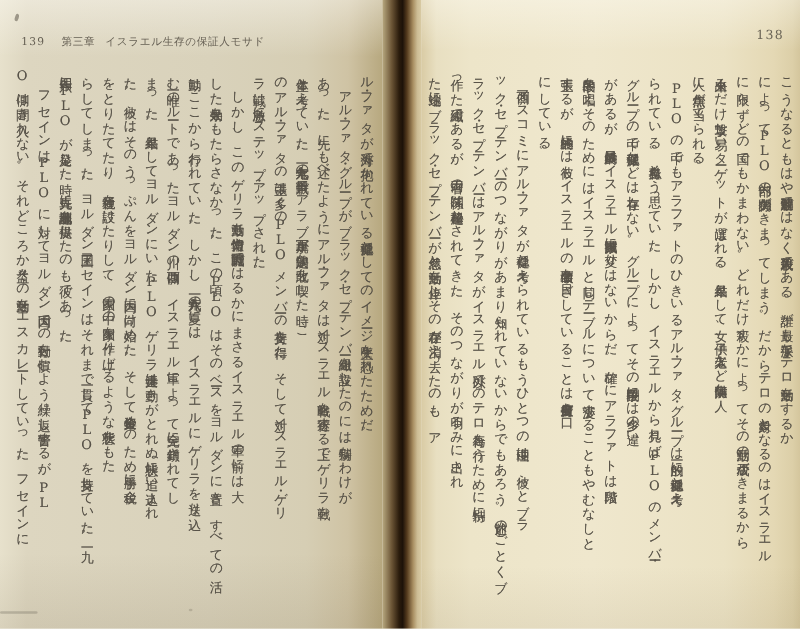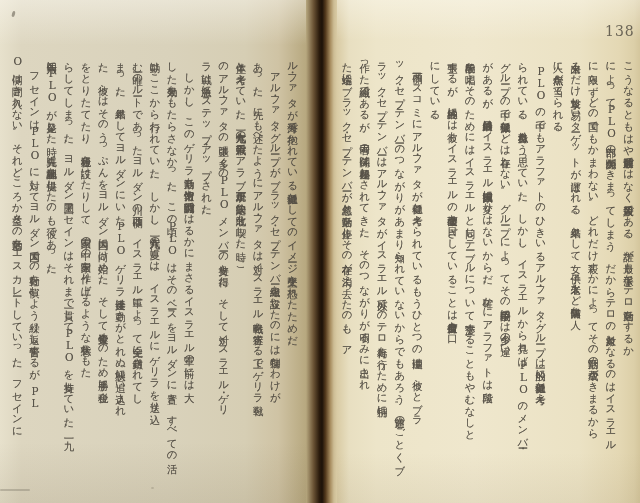--- a/index.html
+++ b/index.html
@@ -34,21 +34,21 @@
 
   
   .header-left{
     position:absolute;left:17px;top:28px;
     font-size:8.5px;color:#655f53;letter-spacing:.5px;white-space:nowrap;
   }
   .header-left .pn{margin-right:13px;letter-spacing:1px;}
   .header-left .chap{margin-right:8px;}
   .folio-right{
     position:absolute;left:268px;top:23px;
-    font-size:14px;color:#6a6456;letter-spacing:1px;
+    font-size:10px;color:#6a6456;letter-spacing:1px;
   }
 
   
   .page-text{
     position:absolute;
     writing-mode:vertical-rl;
     text-orientation:upright;
     color:#4e4940;
     opacity:.93;
     font-size:10.4px;
@@ -73,20 +73,23 @@
     position:absolute;left:151px;top:487px;width:3px;height:2px;
     background:rgba(118,112,96,.30);border-radius:50%;
   }
 </style>
 </head>
 <body>
 
 <div class="scan">
 
   <div class="page page-left">
+    <div class="header-left">
+      <span class="pn">139</span><span class="chap">第三章</span><span class="title">イスラエル生存の保証人モサド</span>
+    </div>
     <div class="page-text text-139">
         <div class="col">ル・ファタが海外で抱かれている穏健派としてのイメージ失墜を恐れたためだ。</div>
         <div class="col">　アル・ファタ・グループがブラック・セプテンバー組織を設立したのには特別なわけが</div>
         <div class="col">あった。先にも述べたようにアル・ファタは対イスラエル戦略を遂行する上でゲリラ戦を</div>
         <div class="col">主体と考えていた。一九六七年の六日戦争でアラブ正規軍が決定的な敗北を喫した時、こ</div>
         <div class="col">のアル・ファタの主張は多くのPLOメンバーの支持を得た。そして対イスラエル・ゲリ</div>
         <div class="col">ラ戦は急激にステップ・アップされた。</div>
         <div class="col">　しかし、このゲリラ活動も情報力や戦闘能力ではるかにまさるイスラエル軍の前には大</div>
         <div class="col">した効果をもたらさなかった。この頃PLOはそのベースをヨルダンに置き、すべての活</div>
         <div class="col">動はここから行われていた。しかし、一九六八年の夏には、イスラエルにゲリラを送り込</div>

